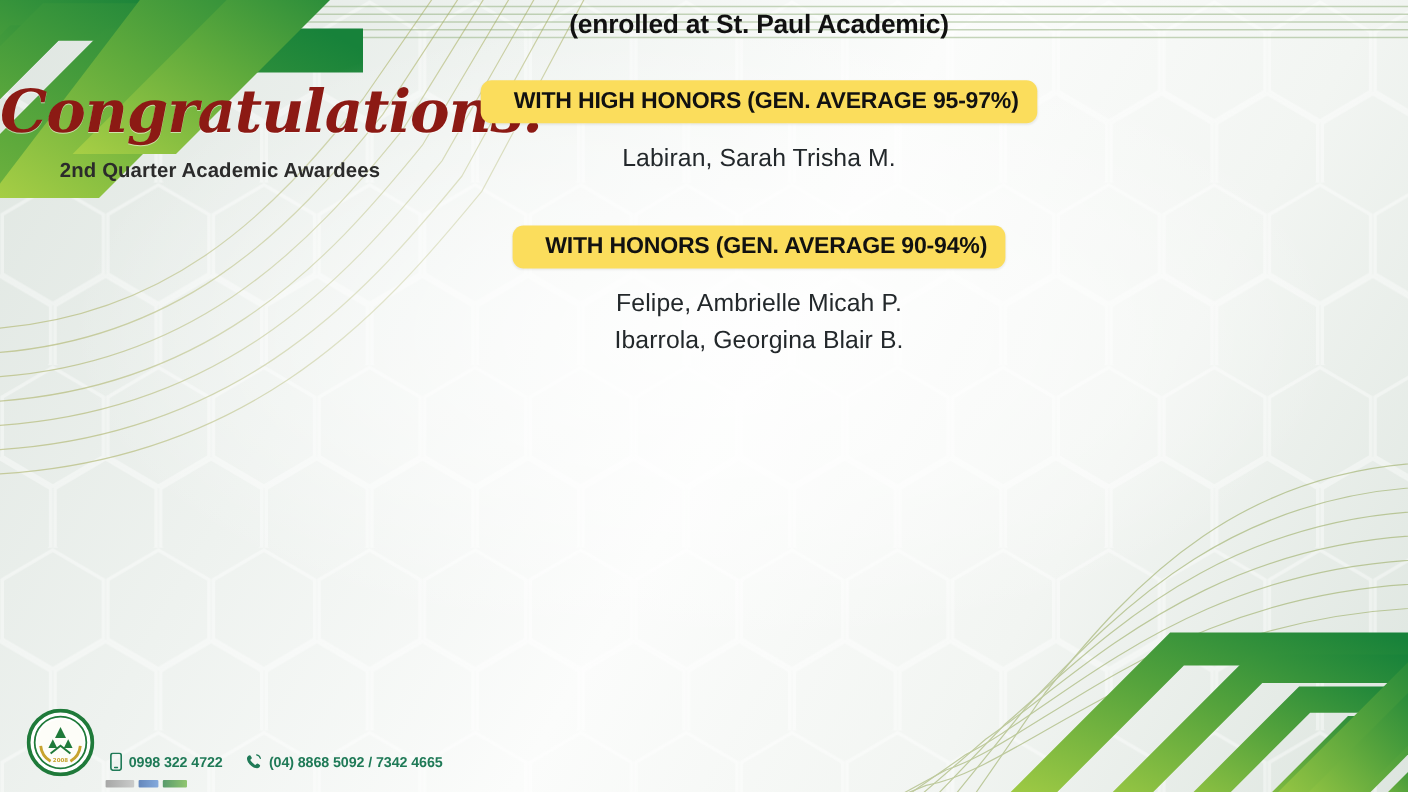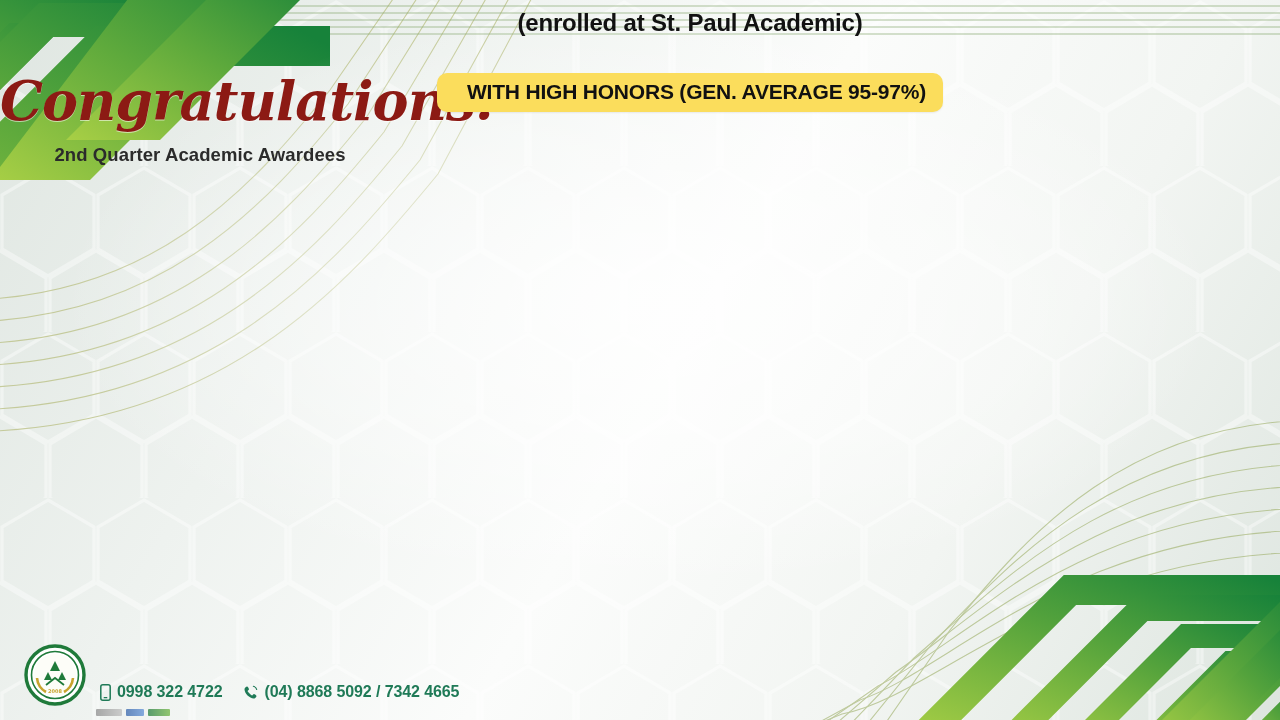--- a/index.html
+++ b/index.html
@@ -65,21 +65,21 @@
   .name{font-size:22.5px;color:#23282b;line-height:1.46;letter-spacing:.1px;}
 
   
   .footer{position:absolute;left:0;bottom:0;width:1280px;height:86px;}
   .seal{position:absolute;left:24px;bottom:14px;width:62px;height:62px;}
   .seal svg{display:block;}
   .partners{position:absolute;left:96px;bottom:4px;display:flex;gap:4px;align-items:center;opacity:.72;}
   .partners span{display:block;height:7px;border-radius:1px;}
   .contact{position:absolute;left:100px;bottom:16px;color:#1f7a57;}
   .crow{display:flex;align-items:center;gap:6px;}
-  .crow1{font-size:16px;font-weight:700;letter-spacing:-.1px;margin-bottom:3px;}
+  .crow1{font-size:13px;font-weight:700;letter-spacing:-.1px;margin-bottom:3px;}
   .crow2{font-size:11.5px;font-weight:700;letter-spacing:-.05px;}
   .gap{display:inline-block;width:9px;}
   .ic{display:inline-flex;align-items:center;justify-content:center;}
   .ic svg{display:block;}
 </style>
 </head>
 <body>
 
 <div id="slide">
 
@@ -204,22 +204,32 @@
   <div class="leftblock">
     <div class="congrats">Congratulations!</div>
     <div class="sub1">2nd Quarter Academic Awardees</div>
   </div>
 
   <div class="center">
     <div class="lvl-sub">(enrolled at St. Paul Academic)</div>
 
     <div class="badge-wrap-1">
       <div class="badge">WITH HIGH HONORS (GEN. AVERAGE 95-97%)</div>
-    </div>
-
+      <div class="names">
+        <div class="name">Labiran, Sarah Trisha M.</div>
+      </div>
+    </div>
+
+    <div class="badge-wrap-2">
+      <div class="badge">WITH HONORS (GEN. AVERAGE 90-94%)</div>
+      <div class="names">
+        <div class="name">Felipe, Ambrielle Micah P.</div>
+        <div class="name">Ibarrola, Georgina Blair B.</div>
+      </div>
+    </div>
   </div>
 
   <div class="footer">
 
     <div class="seal">
       <svg width="62" height="62" viewBox="0 0 62 62" xmlns="http://www.w3.org/2000/svg">
         <circle cx="31" cy="31" r="30" fill="#ffffff"></circle>
         <circle cx="31" cy="31" r="29" fill="none" stroke="#1f7a3a" stroke-width="3.4"></circle>
         <circle cx="31" cy="31" r="23.5" fill="none" stroke="#1f7a3a" stroke-width="1.6"></circle>
         <circle cx="31" cy="31" r="21" fill="#fdfdf8"></circle>

